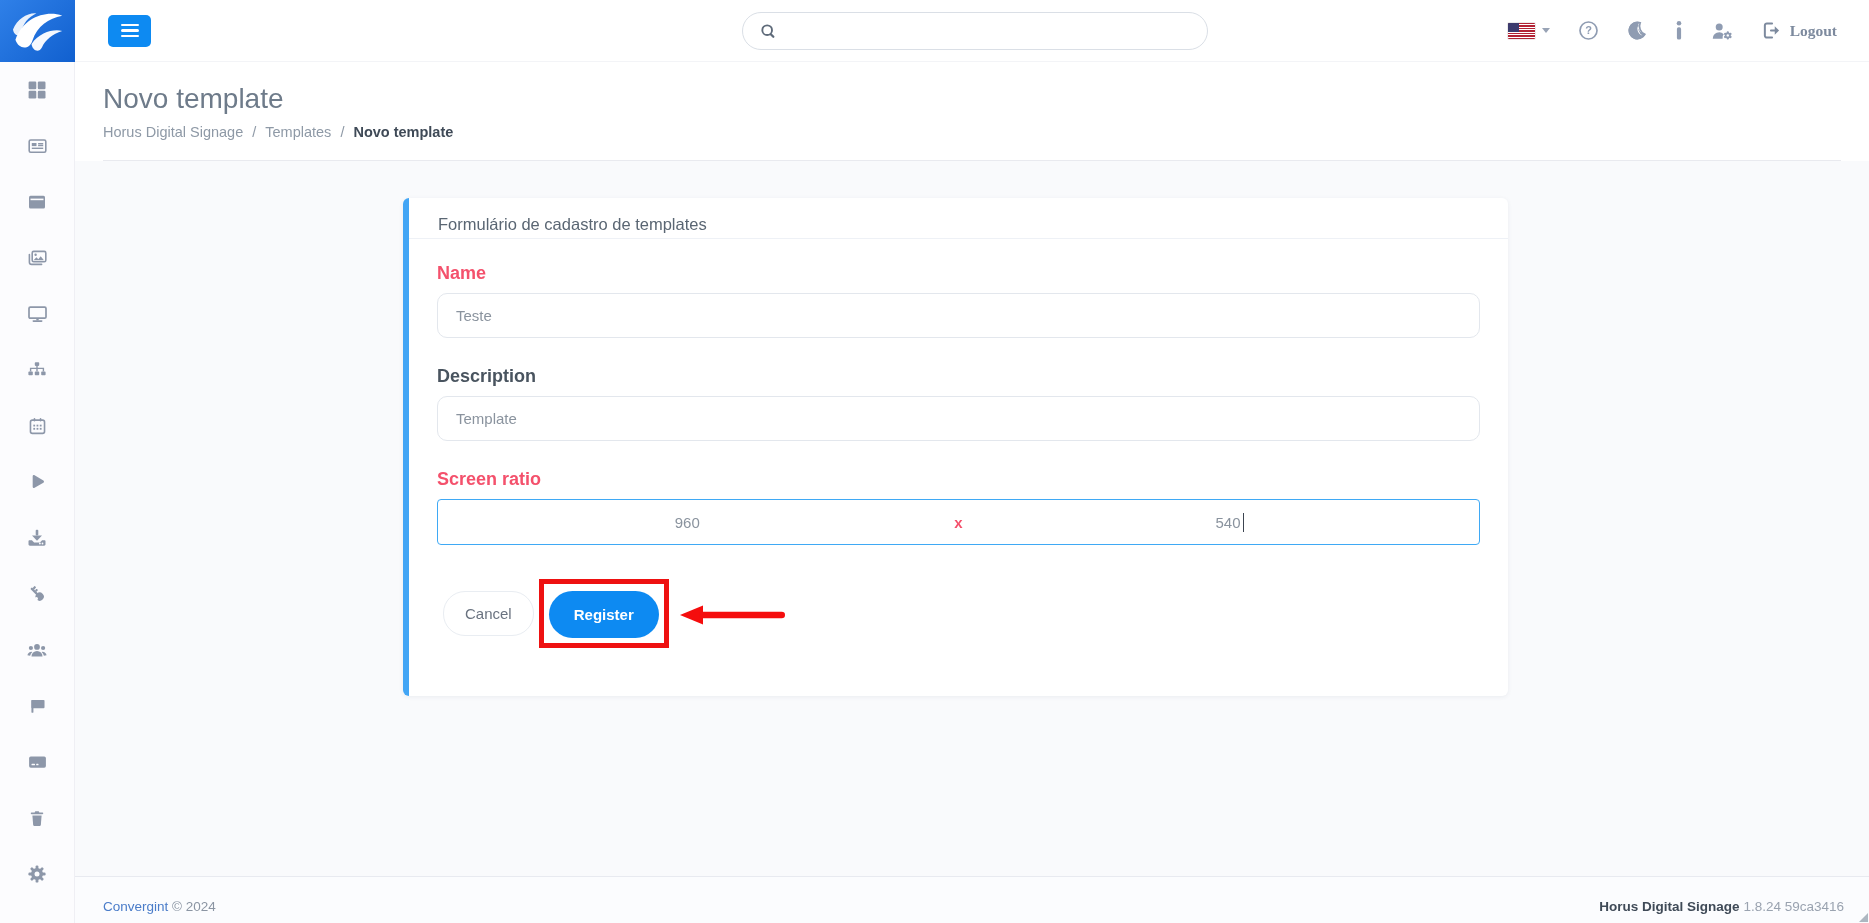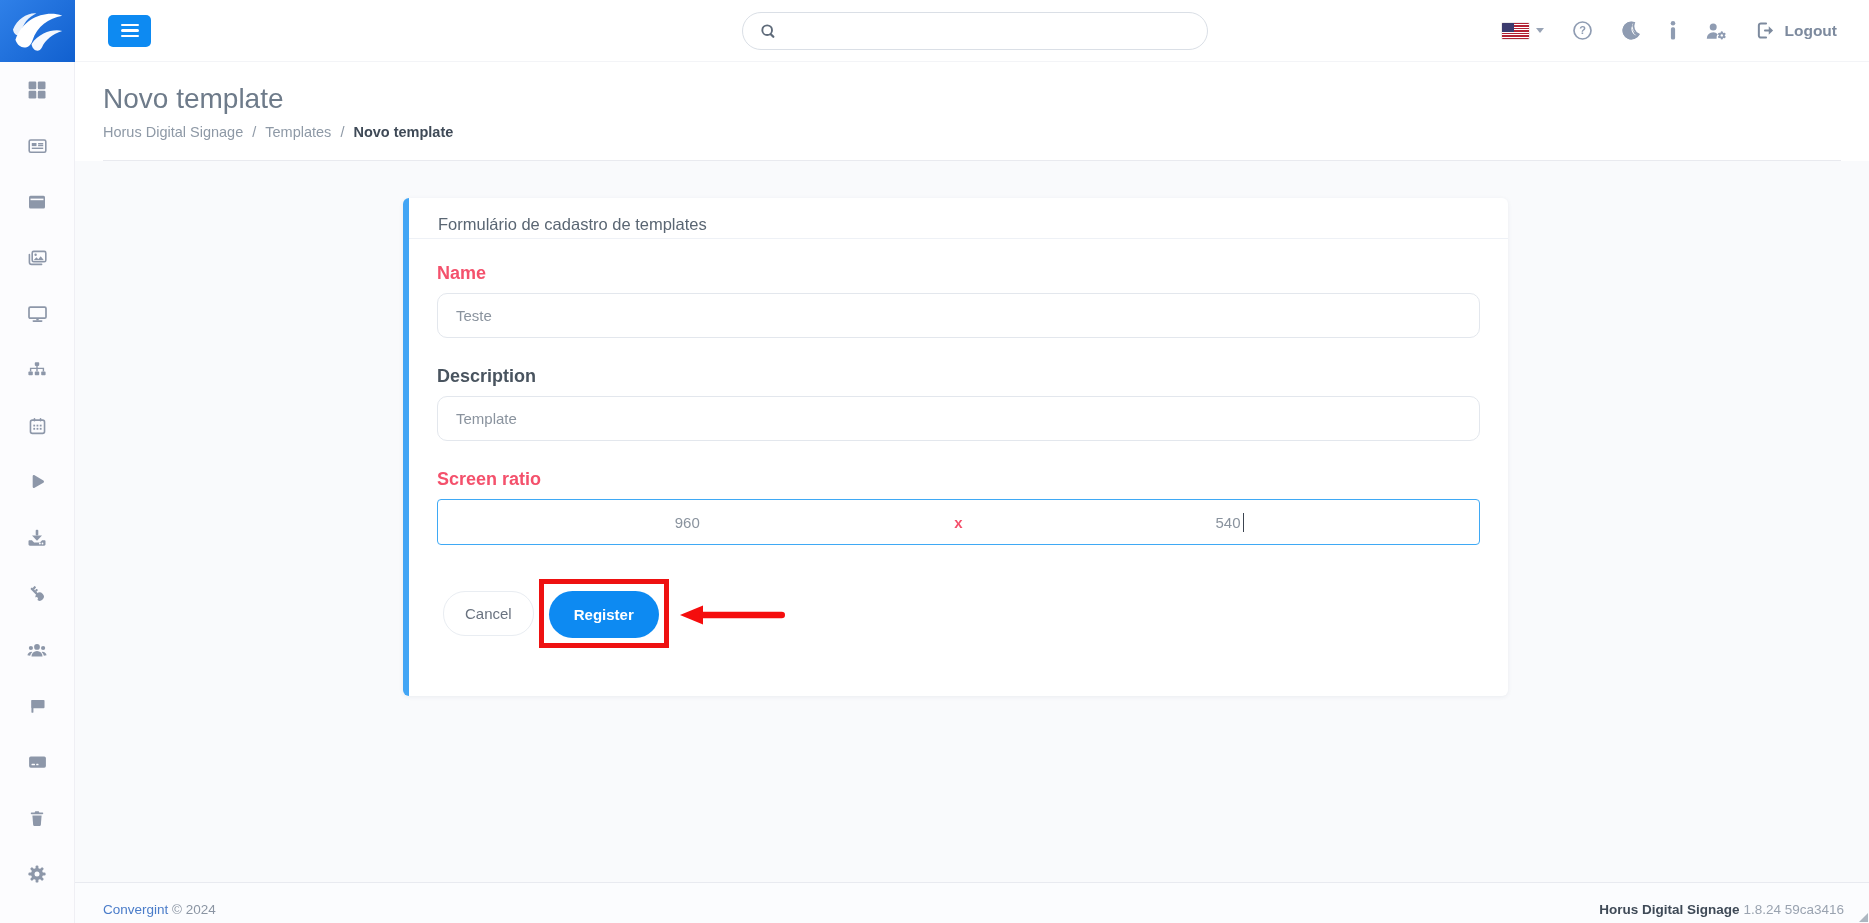--- a/index.html
+++ b/index.html
@@ -13,21 +13,21 @@
   .menu-btn span { display:block; width:18px; height:2.6px; border-radius:2px; background:#fff; }
   .search-wrap { position:absolute; left:742px; top:12px; width:466px; height:38px; border:1px solid #dadfe6; border-radius:19px; background:#fff; display:flex; align-items:center; padding-left:16px; }
   .search-wrap svg { color:#5f6b7a; flex:0 0 auto; }
   .search-input { border:none; outline:none; flex:1; height:100%; margin-left:10px; font-size:14px; color:#5a6673; background:transparent; border-radius:0 19px 19px 0; }
   .top-right { margin-left:auto; display:flex; align-items:center; gap:28px; padding-right:32px; color:#8f9cb2; }
   .tb-btn { background:none; border:none; color:#8f9cb2; display:flex; align-items:center; cursor:pointer; padding:0; }
   .flag-box { width:27px; height:16px; position:relative; overflow:hidden; border-radius:1px;
     background:repeating-linear-gradient(180deg,#b22234 0 1.25px,#fff 1.25px 2.5px); box-shadow:0 0 0 1px rgba(0,0,0,.08); }
   .flag-canton { position:absolute; left:0; top:0; width:11.5px; height:9px; background:#3c3b6e; }
   .caret-down { width:0; height:0; border-left:4.5px solid transparent; border-right:4.5px solid transparent; border-top:5px solid #98a3b5; margin-left:7px; }
-  .logout-btn { gap:9px; font-size:15.5px; font-weight:600; color:#7d8a9e; font-family:Liberation Sans, sans-serif; }
+  .logout-btn { gap:9px; font-size:15.5px; font-weight:600; color:#7d8a9e; font-family:Liberation Serif, serif; }
 
   
   .sidebar { position:absolute; top:62px; left:0; width:75px; bottom:0; background:#fcfcfe; border-right:1px solid #efeff4; display:flex; flex-direction:column; align-items:stretch; z-index:10; }
   .sb-item { height:56px; display:flex; align-items:center; justify-content:center; color:#8d97a9; cursor:pointer; }
 
   
   .main { position:absolute; left:75px; top:62px; right:0; bottom:0; display:flex; flex-direction:column; background:#fff; }
   .page-head { padding:21px 28px 0 28px; background:#fff; }
   .page-title { font-size:28px; font-weight:400; color:#6e7b8a; }
   .breadcrumb { margin-top:9px; font-size:14.5px; color:#8e99a6; display:flex; gap:9px; align-items:center; }
@@ -53,21 +53,21 @@
 
   .btn-row { display:flex; align-items:flex-start; margin-top:46px; padding-left:6px; position:relative; }
   .btn { font-family:inherit; font-size:15px; cursor:pointer; }
   .btn-cancel { height:45px; padding:0 21px; background:#fff; border:1px solid #e9edf2; border-radius:22px; color:#6a7380; }
   .register-wrap { position:relative; margin-left:15px; }
   .btn-register { height:47px; padding:0 25px; background:#0d8af2; border:none; border-radius:24px; color:#fff; font-weight:600; }
   .annotation-box { position:absolute; left:-10px; right:-10px; top:-12px; bottom:-10px; border:5px solid #ee1111; pointer-events:none; }
   .annotation-arrow { position:absolute; left:calc(100% + 21px); top:50%; transform:translateY(-50%); pointer-events:none; color:#f50d0d; }
 
   
-  .footer { height:41px; border-top:1px solid #e8eaf0; background:#fbfcfe; display:flex; align-items:center; justify-content:space-between; padding:12px 25px 0 28px; font-size:13.5px; color:#8b95a3; }
+  .footer { height:47px; border-top:1px solid #e8eaf0; background:#fbfcfe; display:flex; align-items:center; justify-content:space-between; padding:12px 25px 0 28px; font-size:13.5px; color:#8b95a3; }
   .footer a { color:#4a7cc9; text-decoration:none; cursor:pointer; }
   .footer-right .app-bold { font-weight:700; color:#3f4a57; }
   .footer-right .version { color:#9aa3b0; }
   .resize-handle { position:absolute; right:1px; bottom:1px; width:0; height:0; border-left:9px solid transparent; border-bottom:9px solid #9aa5b1; opacity:.8; }
   svg { display:block; }
 </style>
 </head>
 <body>
 
 <header class="topbar">

